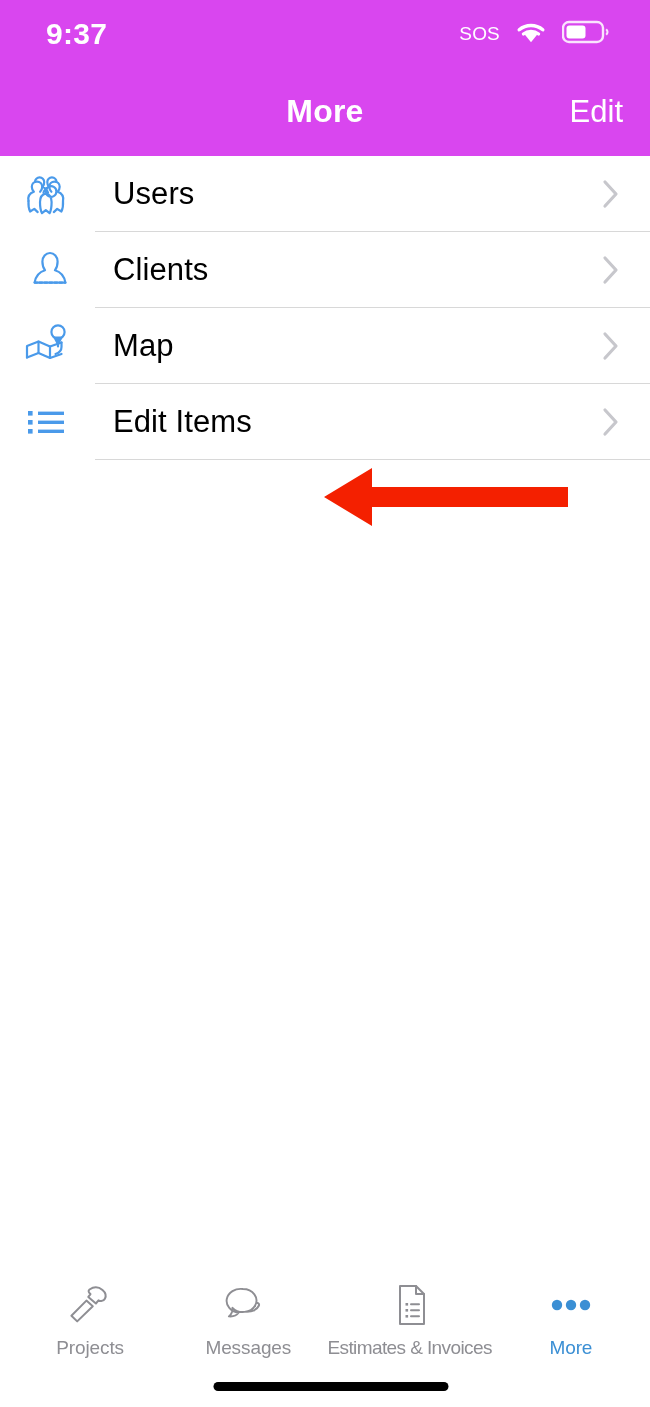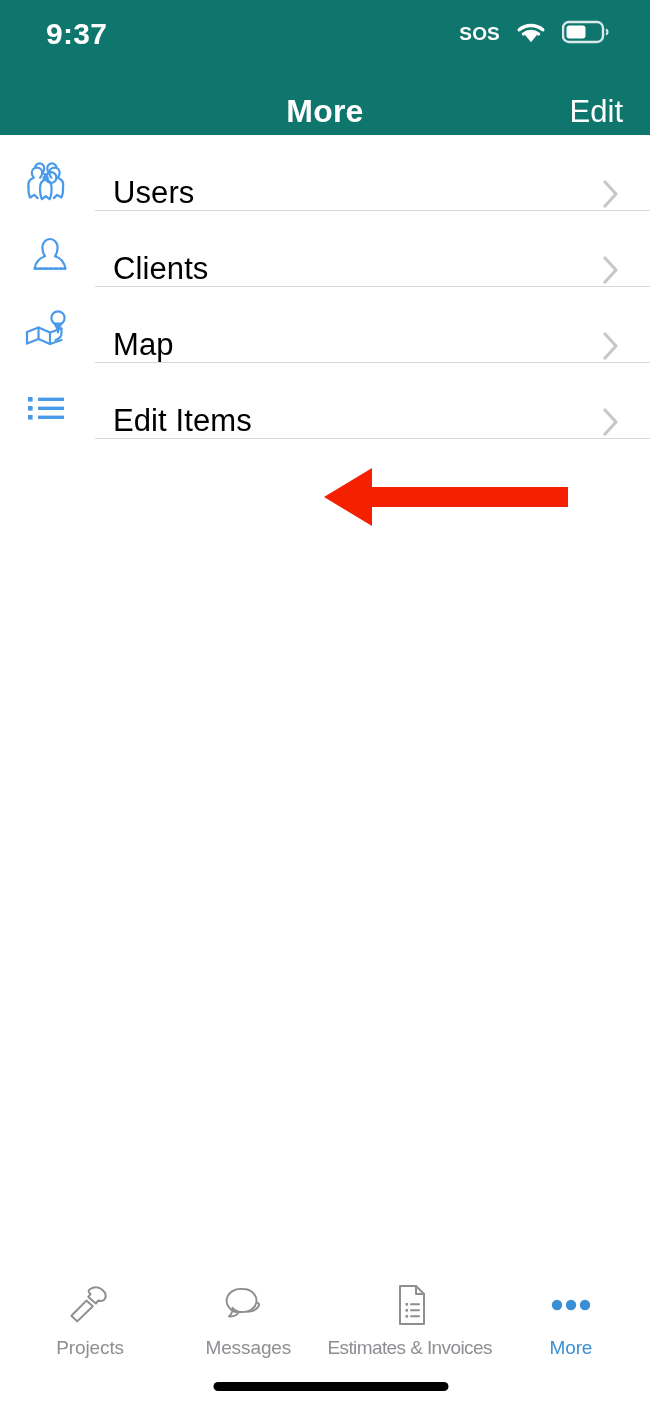--- a/index.html
+++ b/index.html
@@ -17,22 +17,22 @@
     width: 650px;
     height: 1407px;
     background: #ffffff;
     overflow: hidden;
   }
 
   
   .header {
     position: relative;
     width: 100%;
-    height: 135px;
-    background: #0f766e;
+    height: 156px;
+    background: #d946ef;
   }
 
   .status-bar {
     position: absolute;
     top: 0; left: 0; right: 0;
     height: 68px;
     display: flex;
     align-items: center;
     justify-content: space-between;
     padding: 0 40px 0 46px;
@@ -48,21 +48,21 @@
 
   .status-right {
     display: flex;
     align-items: center;
     gap: 13px;
   }
 
   .sos-text {
     color: #ffffff;
     font-size: 19px;
-    font-weight: 700;
+    font-weight: 400;
     letter-spacing: 0.2px;
   }
 
   .wifi-icon { display: block; }
   .battery-icon { display: block; }
 
   .nav-bar {
     position: absolute;
     left: 0; right: 0;
     top: 68px;
@@ -94,21 +94,21 @@
   .list {
     position: relative;
     width: 100%;
     background: #ffffff;
   }
 
   .list-row {
     position: relative;
     height: 76px;
     display: flex;
-    align-items: flex-end;
+    align-items: center;
     padding-left: 19px;
     padding-right: 22px;
     background: #ffffff;
     cursor: pointer;
   }
 
   .list-row .row-icon {
     width: 62px;
     min-width: 62px;
     height: 62px;

